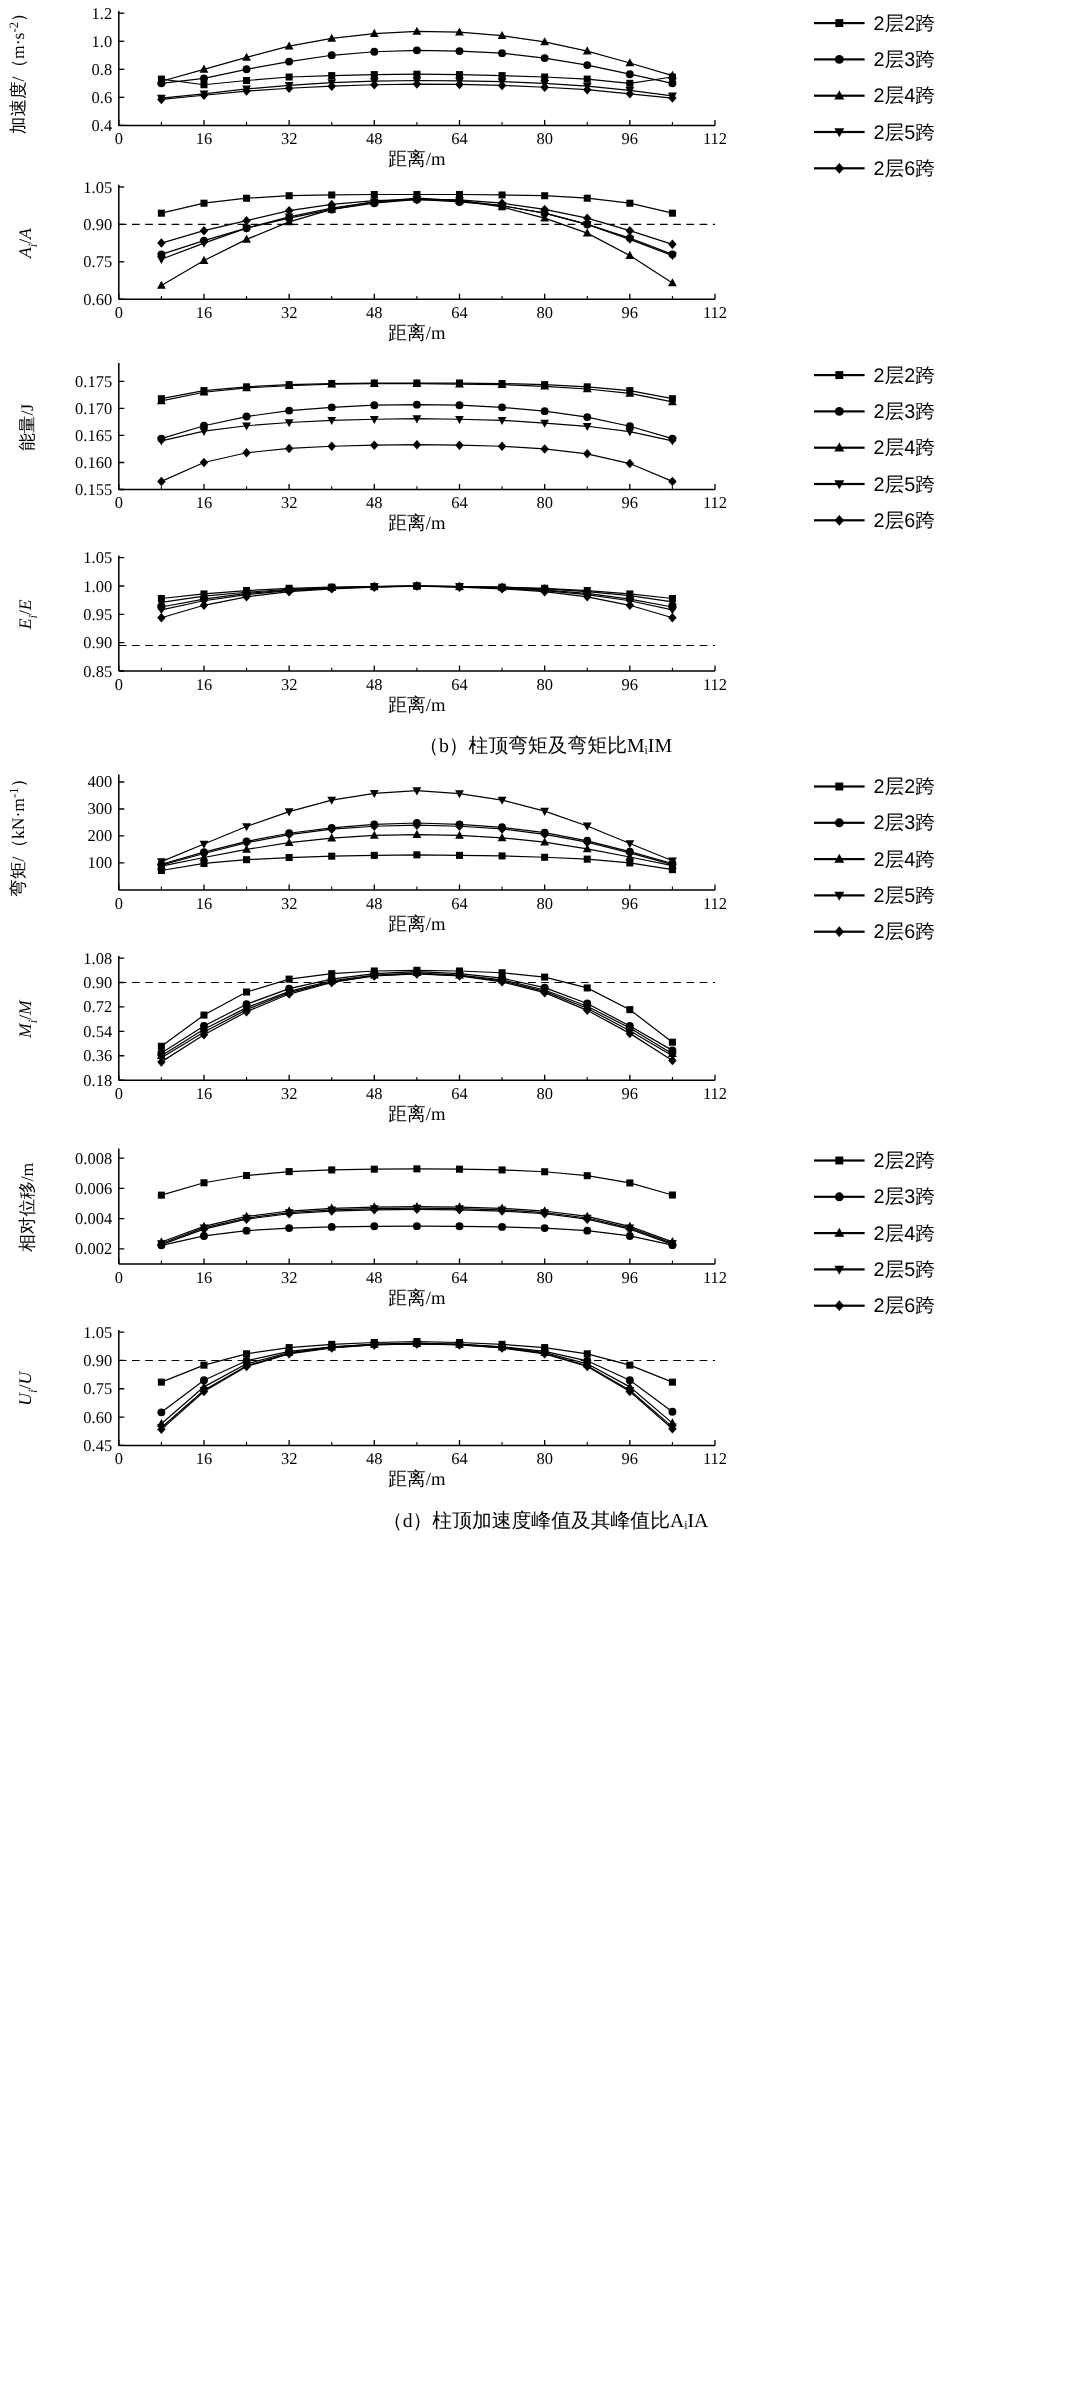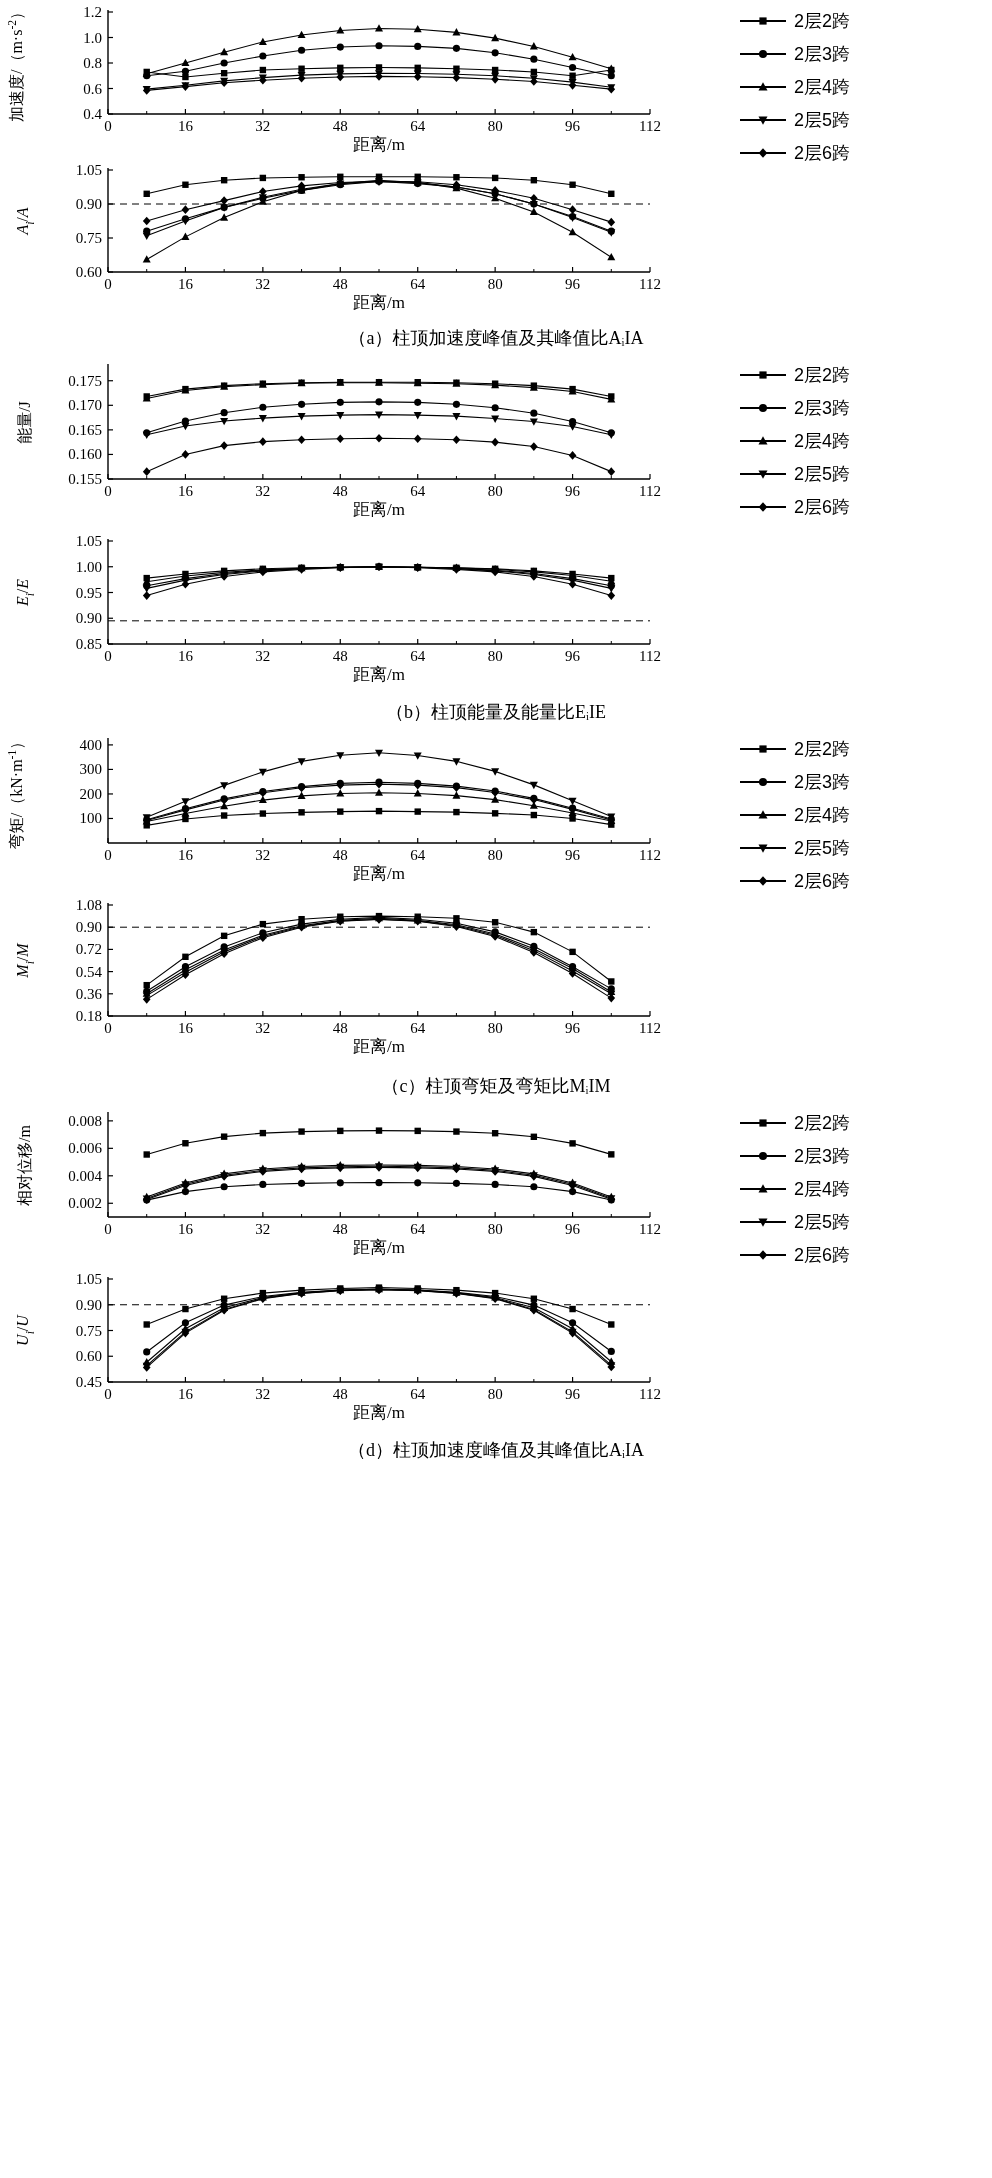--- a/index.html
+++ b/index.html
@@ -556,21 +556,20 @@
                   <g>
                     <polygon points="7,2.1399999999999997 11.32,7 7,11.86 2.6799999999999997,7" fill="#000"></polygon>
                   </g>
                 </svg>
               </span>
               <span class="legend-label">2层6跨</span>
             </div>
           </div>
       </div>
     </div>
-    <div class="caption">（a）柱顶加速度峰值及其峰值比AᵢIA</div>
   </div>
 
   <div class="group">
     <div class="panel-row">
       <div class="charts-col">
         <div>
           <svg id="svg-b-top" width="740" height="175" viewBox="0 0 740 175">
               <line x1="108" y1="125" x2="650" y2="125" stroke="#000" stroke-width="1.4"></line>
               <line x1="108" y1="125" x2="108" y2="10" stroke="#000" stroke-width="1.4"></line>
               <line x1="108" y1="125" x2="108" y2="120" stroke="#000" stroke-width="1.2"></line>
@@ -1101,21 +1100,21 @@
                   <g>
                     <polygon points="7,2.1399999999999997 11.32,7 7,11.86 2.6799999999999997,7" fill="#000"></polygon>
                   </g>
                 </svg>
               </span>
               <span class="legend-label">2层6跨</span>
             </div>
           </div>
       </div>
     </div>
-    <div class="caption">（b）柱顶能量及能量比EᵢIE</div>
+    <div class="caption">（b）柱顶弯矩及弯矩比MᵢIM</div>
   </div>
 
   <div class="group">
     <div class="panel-row">
       <div class="charts-col">
         <div>
           <svg id="svg-c-top" width="740" height="165" viewBox="0 0 740 165">
               <line x1="108" y1="115" x2="650" y2="115" stroke="#000" stroke-width="1.4"></line>
               <line x1="108" y1="115" x2="108" y2="10" stroke="#000" stroke-width="1.4"></line>
               <line x1="108" y1="115" x2="108" y2="110" stroke="#000" stroke-width="1.2"></line>
@@ -1646,21 +1645,20 @@
                   <g>
                     <polygon points="7,2.1399999999999997 11.32,7 7,11.86 2.6799999999999997,7" fill="#000"></polygon>
                   </g>
                 </svg>
               </span>
               <span class="legend-label">2层6跨</span>
             </div>
           </div>
       </div>
     </div>
-    <div class="caption">（c）柱顶弯矩及弯矩比MᵢIM</div>
   </div>
 
   <div class="group">
     <div class="panel-row">
       <div class="charts-col">
         <div>
           <svg id="svg-d-top" width="740" height="165" viewBox="0 0 740 165">
               <line x1="108" y1="115" x2="650" y2="115" stroke="#000" stroke-width="1.4"></line>
               <line x1="108" y1="115" x2="108" y2="10" stroke="#000" stroke-width="1.4"></line>
               <line x1="108" y1="115" x2="108" y2="110" stroke="#000" stroke-width="1.2"></line>

